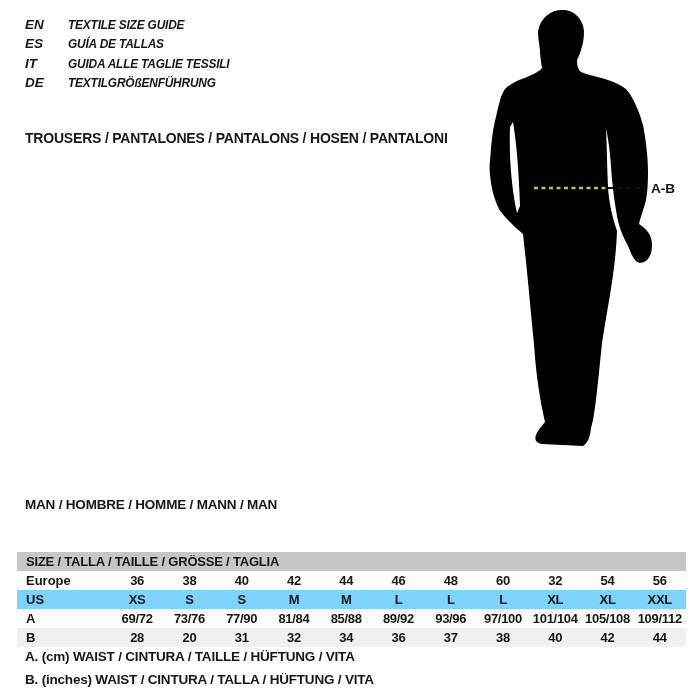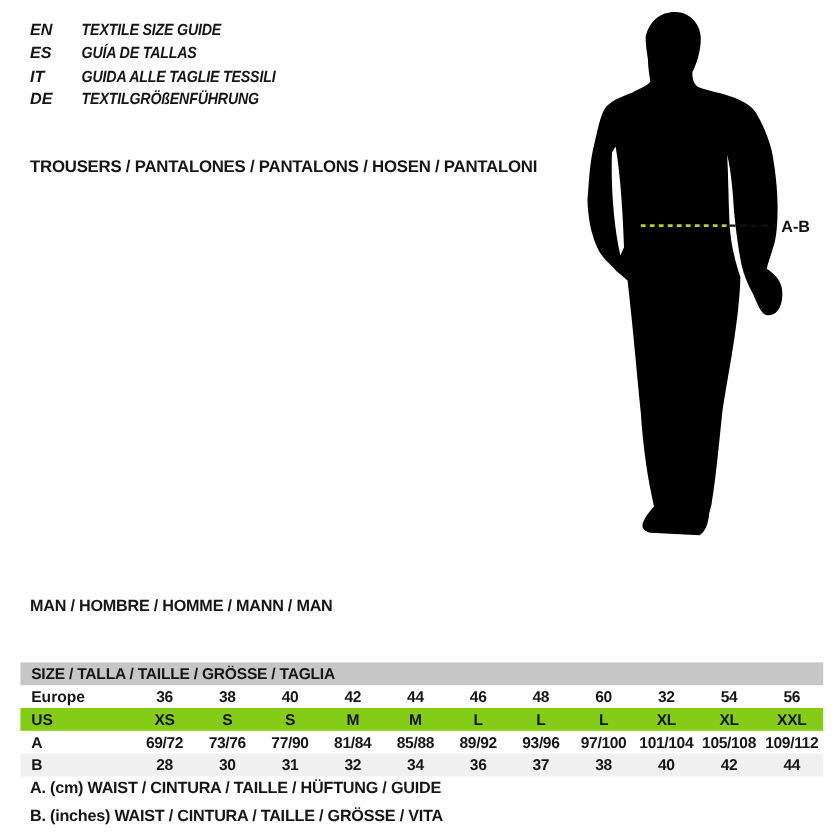--- a/index.html
+++ b/index.html
@@ -131,21 +131,21 @@
         <div class="tcell">40</div>
         <div class="tcell">42</div>
         <div class="tcell">44</div>
         <div class="tcell">46</div>
         <div class="tcell">48</div>
         <div class="tcell">60</div>
         <div class="tcell">32</div>
         <div class="tcell">54</div>
         <div class="tcell">56</div>
       </div>
-      <div class="trow" style="background: #84cc16;">
+      <div class="trow" style="background: #7dd3fc;">
         <div class="tlabel">US</div>
         <div class="tcell">XS</div>
         <div class="tcell">S</div>
         <div class="tcell">S</div>
         <div class="tcell">M</div>
         <div class="tcell">M</div>
         <div class="tcell">L</div>
         <div class="tcell">L</div>
         <div class="tcell">L</div>
         <div class="tcell">XL</div>
@@ -162,34 +162,34 @@
         <div class="tcell">89/92</div>
         <div class="tcell">93/96</div>
         <div class="tcell">97/100</div>
         <div class="tcell">101/104</div>
         <div class="tcell">105/108</div>
         <div class="tcell">109/112</div>
       </div>
       <div class="trow" style="background: rgb(240, 240, 240);">
         <div class="tlabel">B</div>
         <div class="tcell">28</div>
-        <div class="tcell">30</div>
+        <div class="tcell">20</div>
         <div class="tcell">31</div>
         <div class="tcell">32</div>
         <div class="tcell">34</div>
         <div class="tcell">36</div>
         <div class="tcell">37</div>
         <div class="tcell">38</div>
         <div class="tcell">40</div>
         <div class="tcell">42</div>
         <div class="tcell">44</div>
       </div>
     </div>
 </div>
 
 <div class="abs notes">
   <div class="note-line">
-    <span class="cond">A. (cm) WAIST / CINTURA / TAILLE / HÜFTUNG / GUIDE</span>
+    <span class="cond">A. (cm) WAIST / CINTURA / TAILLE / HÜFTUNG / VITA</span>
   </div>
   <div class="note-line">
-    <span class="cond">B. (inches) WAIST / CINTURA / TAILLE / GRÖSSE / VITA</span>
+    <span class="cond">B. (inches) WAIST / CINTURA / TALLA / HÜFTUNG / VITA</span>
   </div>
 </div>
 
 </body></html>

